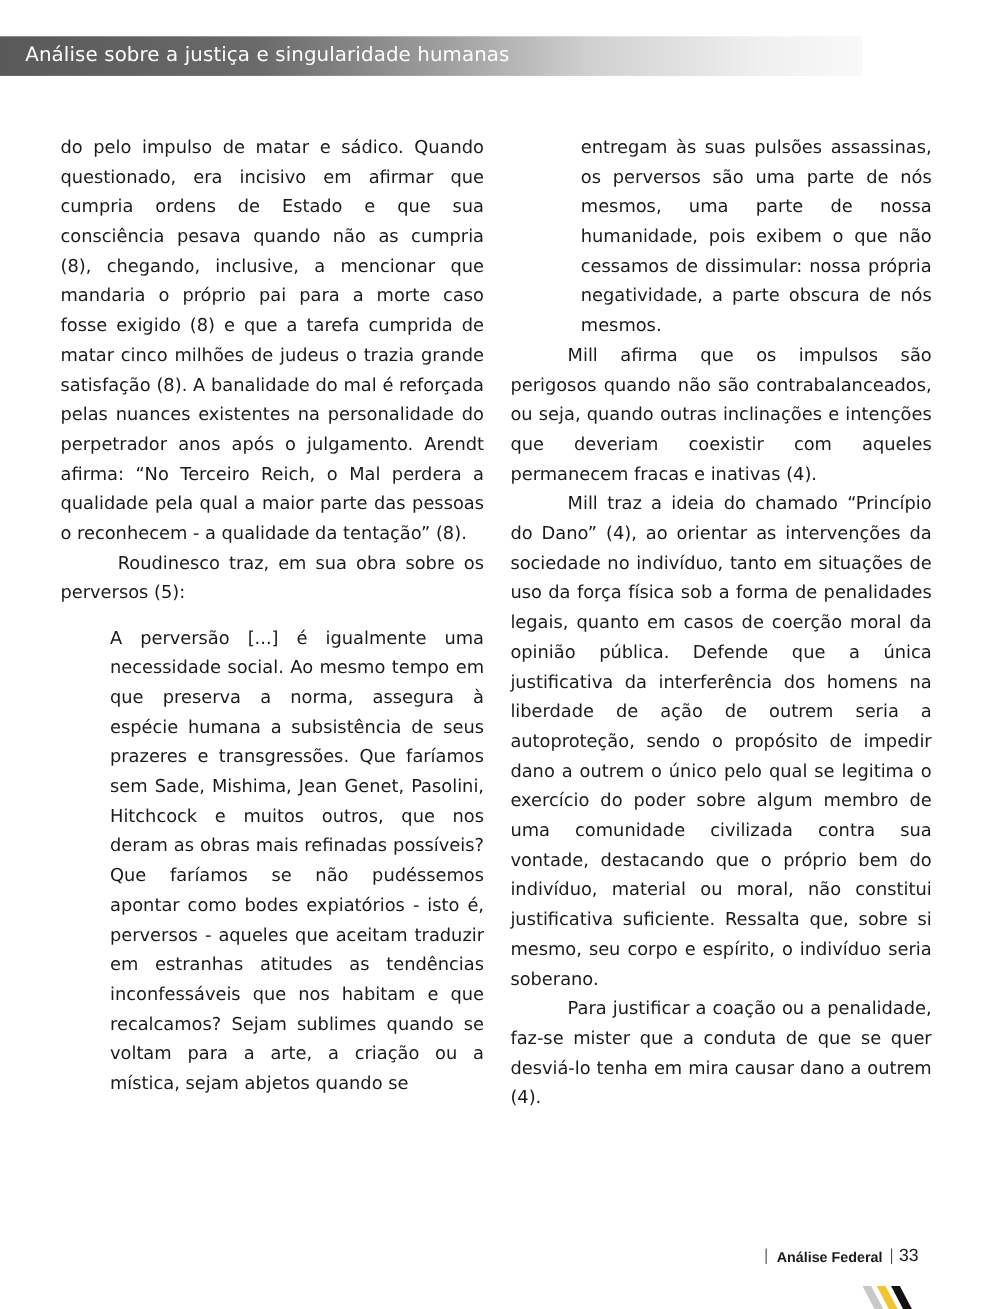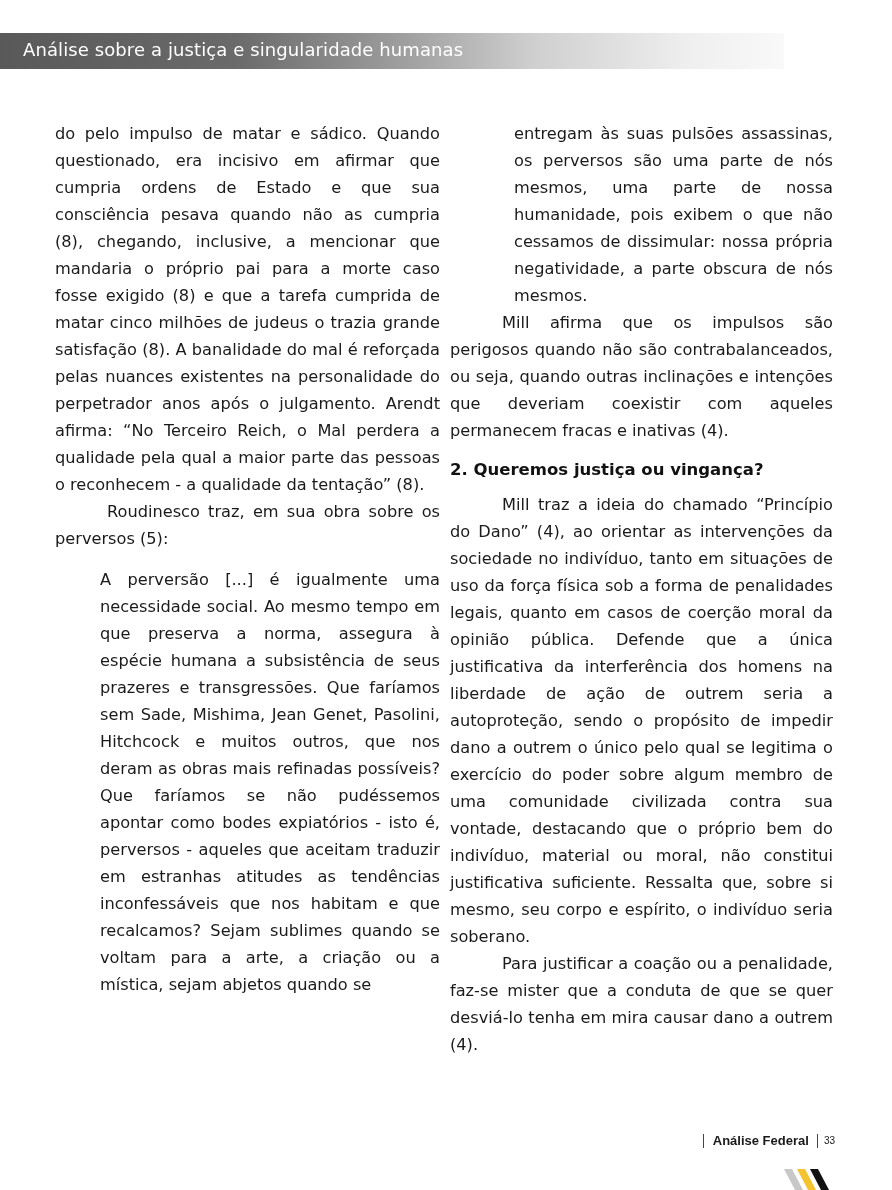--- a/index.html
+++ b/index.html
@@ -13,58 +13,57 @@
   }
   .header-title {
     position: absolute; left: 23px; top: 6px; color: #ffffff;
     font-family: "DejaVu Sans", sans-serif; font-size: 18px; letter-spacing: 0.1px; white-space: nowrap;
   }
   .col {
     position: absolute; top: 120px; font-size: 16.2px; line-height: 27px;
     text-align: justify; text-align-last: left;
   }
   .col-left { left: 55px; width: 385px; }
-  .col-right { left: 450px; width: 383px; }
+  .col-right { left: 464px; width: 383px; }
   p { margin: 0; }
   .indent { text-indent: 52px; }
   .gap { }
   .quote { margin-left: 45px; margin-top: 14px; }
   .quote-right { margin-left: 64px; }
   h2 {
     margin: 12px 0 8px 0; font-size: 16.5px; font-weight: bold; line-height: 27px;
     font-family: "DejaVu Sans", sans-serif; color: #111;
   }
   .footer {
     position: absolute; top: 1133px; right: 57px; display: flex; align-items: center;
     font-family: "Liberation Sans", sans-serif; white-space: nowrap;
   }
   .footer-running { font-size: 9.5px; color: #9a9a9a; letter-spacing: 0.1px; }
   .footer-sep { width: 1px; height: 14px; background: #444; margin: 0 9px; }
   .footer-brand { font-size: 13px; font-weight: bold; color: #1a1a1a; }
   .footer-sep2 { width: 1px; height: 14px; background: #444; margin: 0 6px 0 8px; }
-  .footer-page { font-size: 10px; color: #1a1a1a; }
+  .footer-page { font-size: 16px; color: #1a1a1a; }
   .logo { position: absolute; left: 784px; top: 1169px; width: 48px; height: 21px; }
 </style>
 </head>
 <body>
 
 <div class="header-band">
   <div class="header-title">Análise sobre a justiça e singularidade humanas</div>
 </div>
 
 <div class="col col-left">
   <p>do pelo impulso de matar e sádico. Quando questionado, era incisivo em afirmar que cumpria ordens de Estado e que sua consciência pesava quando não as cumpria (8), chegando, inclusive, a mencionar que mandaria o próprio pai para a morte caso fosse exigido (8) e que a tarefa cumprida de matar cinco milhões de judeus o trazia grande satisfação (8). A banalidade do mal é reforçada pelas nuances existentes na personalidade do perpetrador anos após o julgamento. Arendt afirma: “No Terceiro Reich, o Mal perdera a qualidade pela qual a maior parte das pessoas o reconhecem - a qualidade da tentação” (8).</p>
   <p class="indent gap">Roudinesco traz, em sua obra sobre os perversos (5):</p>
   <p class="quote">A perversão [...] é igualmente uma necessidade social. Ao mesmo tempo em que preserva a norma, assegura à espécie humana a subsistência de seus prazeres e transgressões. Que faríamos sem Sade, Mishima, Jean Genet, Pasolini, Hitchcock e muitos outros, que nos deram as obras mais refinadas possíveis? Que faríamos se não pudéssemos apontar como bodes expiatórios - isto é, perversos - aqueles que aceitam traduzir em estranhas atitudes as tendências inconfessáveis que nos habitam e que recalcamos? Sejam sublimes quando se voltam para a arte, a criação ou a mística, sejam abjetos quando se</p>
 </div>
 
 <div class="col col-right">
   <p class="quote-right">entregam às suas pulsões assassinas, os perversos são uma parte de nós mesmos, uma parte de nossa humanidade, pois exibem o que não cessamos de dissimular: nossa própria negatividade, a parte obscura de nós mesmos.</p>
   <p class="indent gap">Mill afirma que os impulsos são perigosos quando não são contrabalanceados, ou seja, quando outras inclinações e intenções que deveriam coexistir com aqueles permanecem fracas e inativas (4).</p>
-  <h2>2. Queremos justiça ou vingança?</h2>
   <p class="indent">Mill traz a ideia do chamado “Princípio do Dano” (4), ao orientar as intervenções da sociedade no indivíduo, tanto em situações de uso da força física sob a forma de penalidades legais, quanto em casos de coerção moral da opinião pública. Defende que a única justificativa da interferência dos homens na liberdade de ação de outrem seria a autoproteção, sendo o propósito de impedir dano a outrem o único pelo qual se legitima o exercício do poder sobre algum membro de uma comunidade civilizada contra sua vontade, destacando que o próprio bem do indivíduo, material ou moral, não constitui justificativa suficiente. Ressalta que, sobre si mesmo, seu corpo e espírito, o indivíduo seria soberano.</p>
   <p class="indent gap">Para justificar a coação ou a penalidade, faz-se mister que a conduta de que se quer desviá-lo tenha em mira causar dano a outrem (4).</p>
 </div>
 
 <div class="footer">
   <span class="footer-sep"></span>
   <span class="footer-brand">Análise Federal</span>
   <span class="footer-sep2"></span>
   <span class="footer-page">33</span>
 </div>

